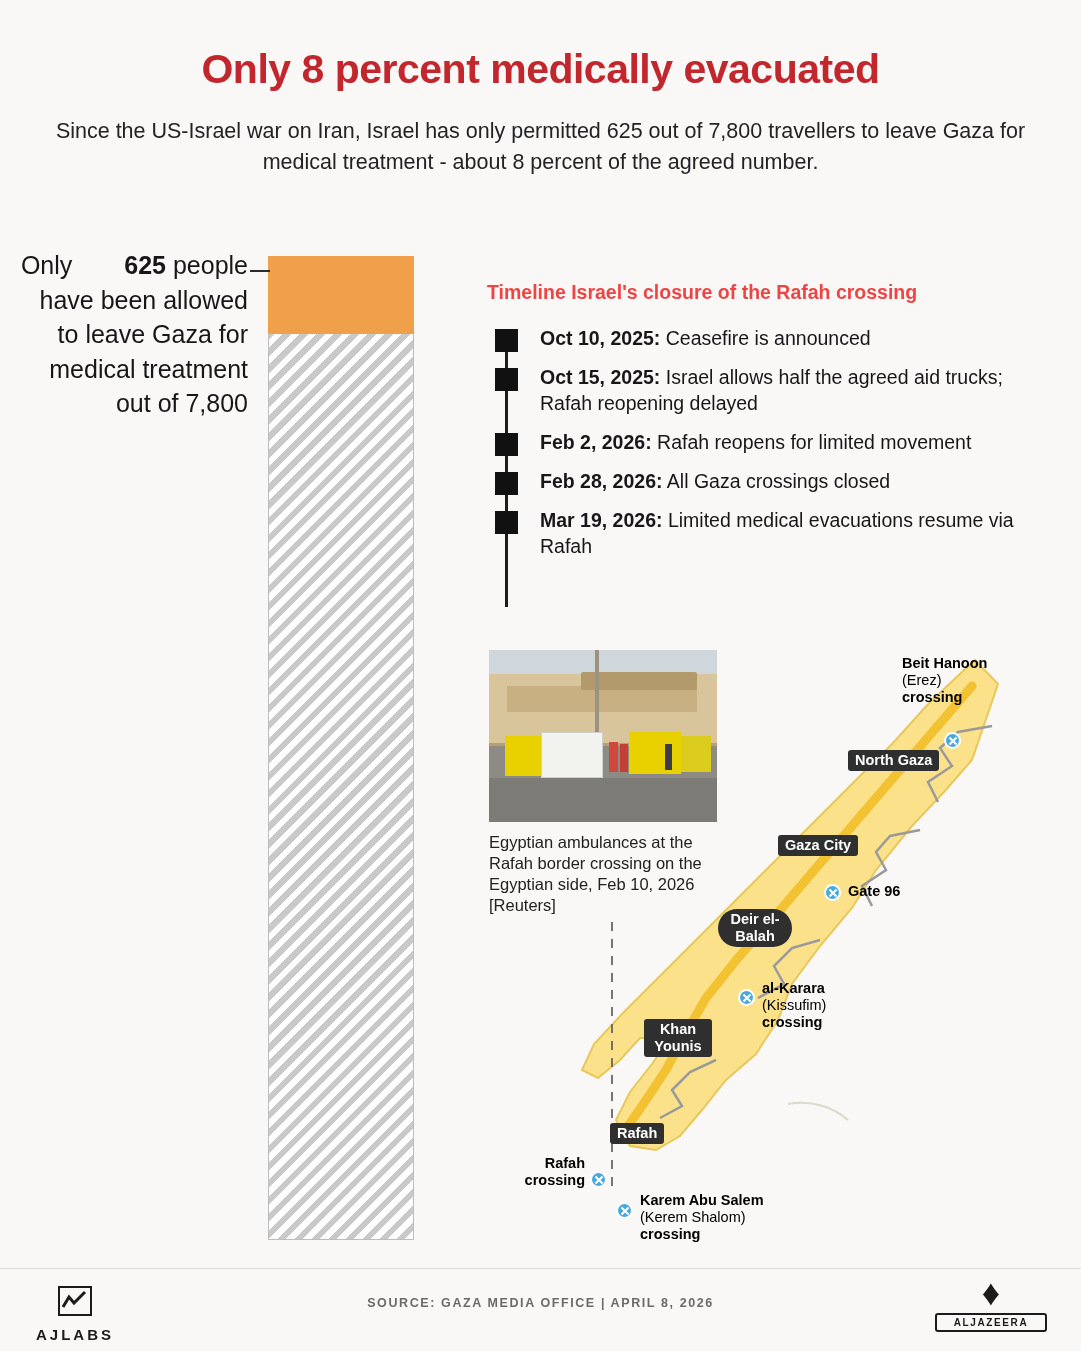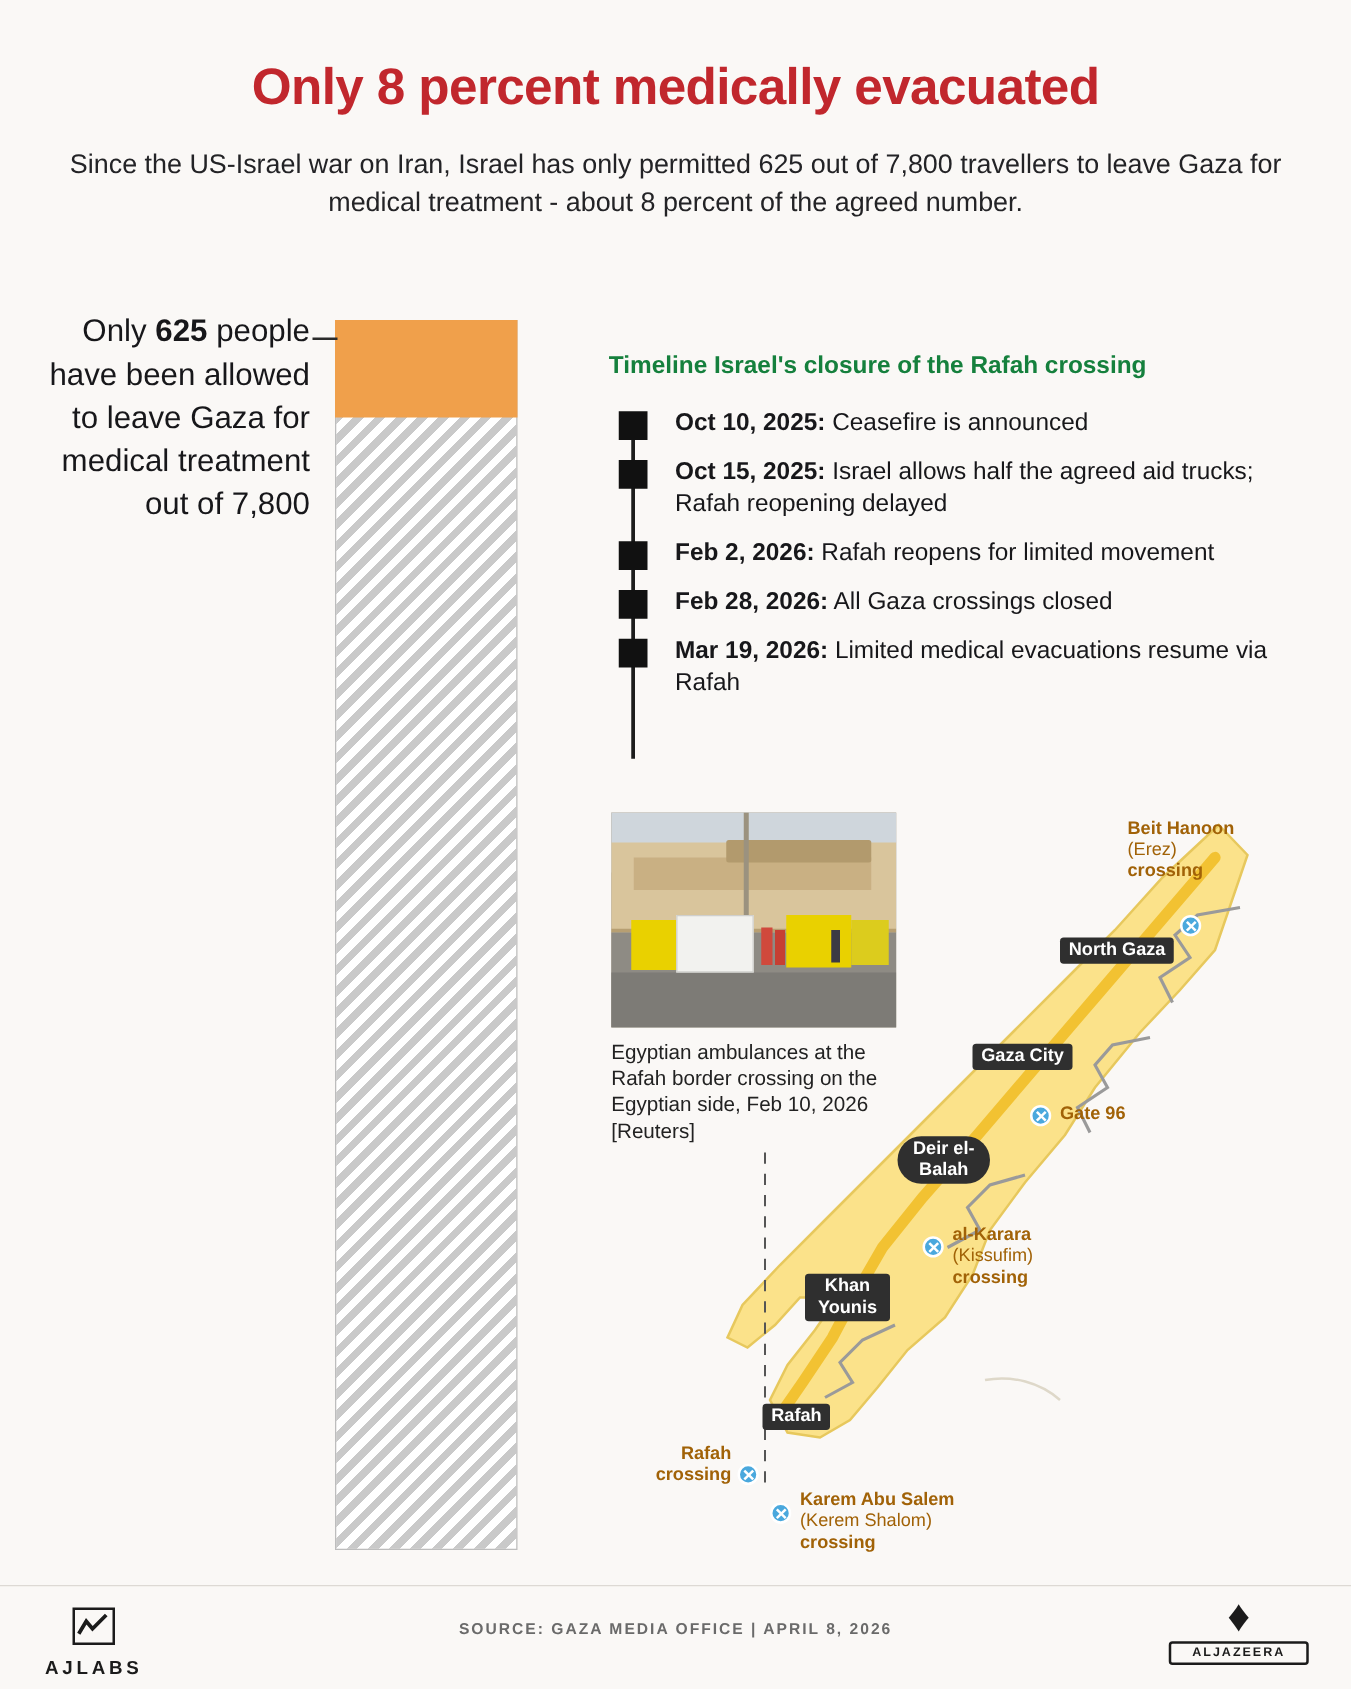--- a/index.html
+++ b/index.html
@@ -36,30 +36,30 @@
   }
   .bar-portion {
     position: absolute; left: 0; top: 0; width: 146px; height: 78px;
     background: #f0a04b;
   }
   .bar-label {
     position: absolute; left: 20px; top: 248px; width: 228px;
     text-align: right;
     font-size: 25px; line-height: 34.5px; color: #17171a;
   }
-  .bar-label b { font-weight: bold; }
+  .bar-label b { font-weight: bold; margin-left: 45px; }
   .leader {
     position: absolute; left: 250px; top: 270px; width: 20px; height: 2px;
     background: #2b2b2b;
   }
 
   
   .timeline-title {
     position: absolute; left: 487px; top: 281px;
-    font-size: 19.5px; font-weight: bold; color: #15803d;
+    font-size: 19.5px; font-weight: bold; color: #ef4444;
   }
   .timeline { position: absolute; left: 487px; top: 325px; width: 540px; }
   .tl-axis {
     position: absolute; left: 18px; top: 14px; width: 3px; height: 268px;
     background: #1c1c1c;
   }
   .tl-item { position: relative; padding-left: 53px; margin-bottom: 13px; }
   .tl-marker {
     position: absolute; left: 8px; top: 4px; width: 23px; height: 23px;
     background: #111;
@@ -126,21 +126,21 @@
     margin-top: 3px; border: 2px solid #1b1b1b; border-radius: 3px;
     font-size: 10px; letter-spacing: 1.6px; font-weight: bold; padding: 2px 0; color:#1b1b1b;
   }
 
   
   .mlabel {
     position: absolute; font-size: 14.5px; font-weight: bold; color: #fff;
     background: #2f2f2f; padding: 2px 7px; border-radius: 3px; line-height: 17px;
   }
   .mplain {
-    position: absolute; font-size: 14.5px; line-height: 17px; color: #a16207;
+    position: absolute; font-size: 14.5px; line-height: 17px; color: #000000;
   }
   .mplain b { font-weight: bold; }
   .xmark {
     position: absolute; width: 17px; height: 17px; border-radius: 50%;
     background: #4aa8dd; border: 2px solid #fff;
   }
   .xmark:before, .xmark:after {
     content:""; position:absolute; left:50%; top:50%; width:10px; height:2px;
     background:#fff; transform-origin: center;
   }

